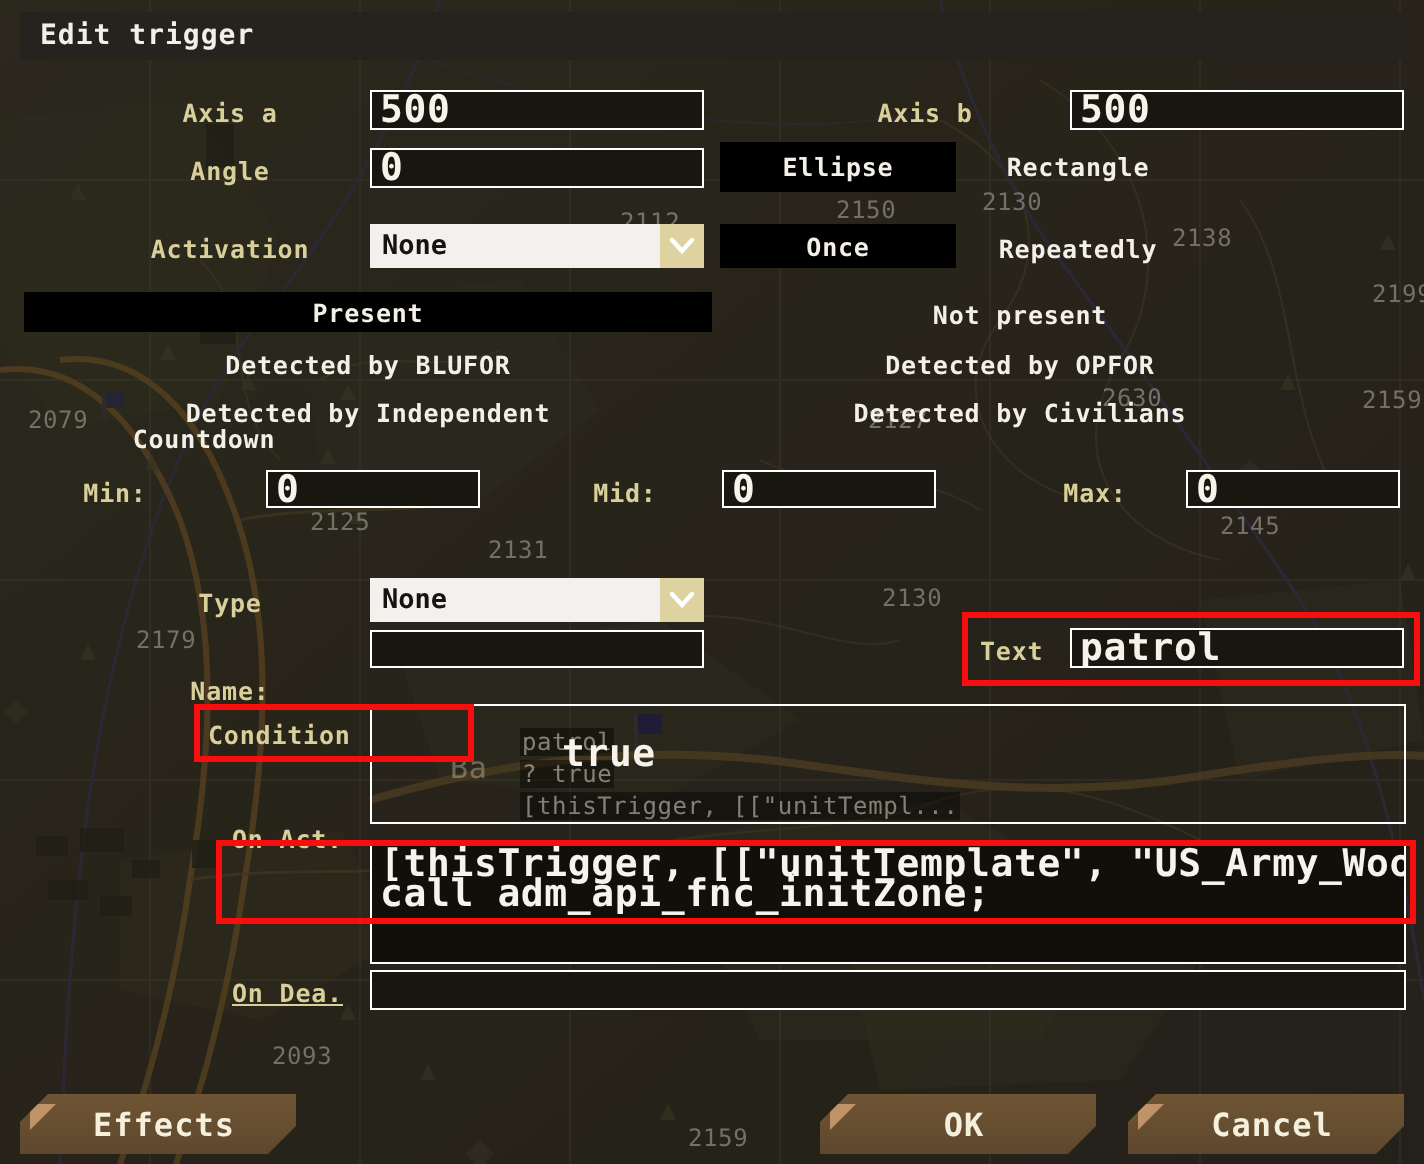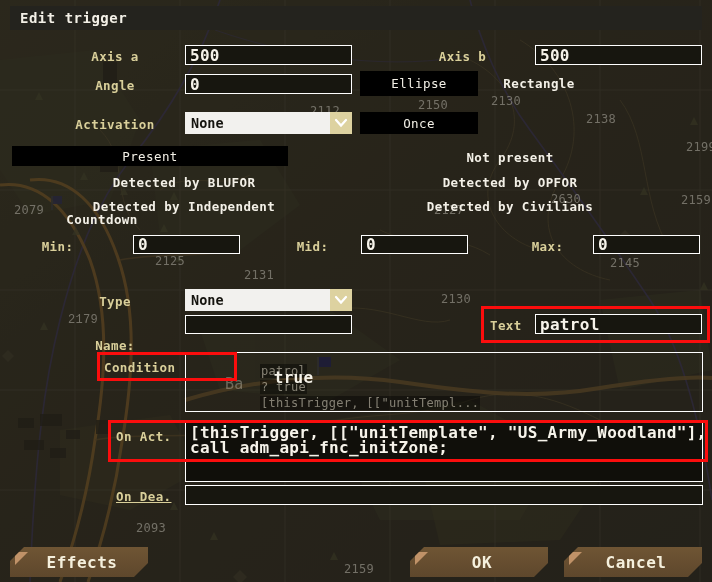--- a/index.html
+++ b/index.html
@@ -74,37 +74,37 @@
     letter-spacing: 0.4px;
     cursor: default;
   }
 
   
   .opt-sel {
     position: absolute;
     background: #000000;
     color: #f3f0e7;
     font-size: 12.5px;
-    font-weight: normal;
+    font-weight: bold;
     display: flex;
     align-items: center;
     justify-content: center;
     white-space: nowrap;
     font-family: "DejaVu Sans Mono", monospace;
     letter-spacing: 0.4px;
     cursor: default;
   }
 
   
   .inp {
     position: absolute;
     background: #17160f;
     border: 1px solid #ffffff;
     color: #f6f3ea;
-    font-size: 16px;
+    font-size: 19px;
     font-weight: bold;
     font-family: "DejaVu Sans Mono", monospace;
     padding: 0 4px;
     display: flex;
     align-items: center;
     white-space: nowrap;
     overflow: hidden;
     letter-spacing: 0.3px;
   }
   .inp.multiline {
@@ -332,21 +332,21 @@
       <div class="marker-label" style="left: 586px; top: 112px;">2138</div>
       <div class="marker-label" style="left: 686px; top: 140px;">2199</div>
       <div class="marker-label" style="left: 14px; top: 203px;">2079</div>
       <div class="marker-label" style="left: 434px; top: 203px;">2127</div>
       <div class="marker-label" style="left: 551px; top: 192px;">2630</div>
       <div class="marker-label" style="left: 681px; top: 193px;">2159</div>
       <div class="marker-label" style="left: 155px; top: 254px;">2125</div>
       <div class="marker-label" style="left: 244px; top: 268px;">2131</div>
       <div class="marker-label" style="left: 610px; top: 256px;">2145</div>
       <div class="marker-label" style="left: 441px; top: 292px;">2130</div>
-      <div class="marker-label" style="left: 68px; top: 313px; font-family: Liberation Mono, monospace;">2179</div>
+      <div class="marker-label" style="left: 68px; top: 313px;">2179</div>
       <div class="marker-label" style="left: 136px; top: 521px;">2093</div>
       <div class="marker-label" style="left: 344px; top: 562px;">2159</div>
     </div>
 
   <div class="titlebar">
     <span class="titlebar-text">Edit trigger</span>
   </div>
 
   <div class="lbl right" style="left:60px; top:49px; width:110px;">Axis a</div>
   <div class="inp" style="left:185px; top:45px; width:167px; height:20px;">500</div>
@@ -363,22 +363,23 @@
   <div class="lbl right" style="left:60px; top:117px; width:110px;">Activation</div>
   <div class="combo" style="left:185px; top:112px; width:167px;">
     <span class="combo-text">None</span>
     <span class="combo-arrow">
       <svg width="14" height="10" viewBox="0 0 14 10">
           <path d="M2,2 L7,7.5 L12,2" stroke="#ffffff" stroke-width="2.2" fill="none" stroke-linecap="round"></path>
         </svg>
     </span>
   </div>
   <div class="opt-sel" style="left:360px; top:112px; width:118px; height:22px;">Once</div>
-
-  <div class="opt-sel" style="left:12px; top:146px; width:276px; height:20px;">Present</div>
+  <div class="opt" style="left:480px; top:117px; width:118px;">Repeatedly</div>
+
+  <div class="opt-sel" style="left:12px; top:146px; width:344px; height:20px;">Present</div>
   <div class="opt" style="left:420px; top:150px; width:180px;">Not present</div>
 
   <div class="opt" style="left:42px; top:175px; width:284px;">Detected by BLUFOR</div>
   <div class="opt" style="left:420px; top:175px; width:180px;">Detected by OPFOR</div>
 
   <div class="opt" style="left:42px; top:199px; width:284px;">Detected by Independent</div>
   <div class="opt" style="left:420px; top:199px; width:180px;">Detected by Civilians</div>
 
   <div class="opt" style="left:42px; top:212px; width:120px;">Countdown</div>
 
@@ -414,21 +415,21 @@
     <div style="margin-top:2px;"><span class="preview-line">[thisTrigger, [["unitTempl...</span></div>
   </div>
   <div class="preview" style="left:225px; top:375px; font-size:15px; opacity:0.4;">Ba</div>
 
   <div class="lbl" style="left:104px; top:360px;">Condition</div>
   <div class="inp multiline" style="left:185px; top:352px; width:518px; height:60px; background:transparent; border:1px solid #ffffff;padding-left:48px;">
     <span>true</span>
   </div>
   <div class="redbox" style="left:97px; top:352px; width:140px; height:29px;"></div>
 
-  <div class="lbl" style="left:116px; top:429px;">On Act.</div>
+  <div class="lbl" style="left:116px; top:412px;">On Act.</div>
   <div class="inp multiline" style="left:185px; top:422px; width:518px; height:60px;">[thisTrigger, [["unitTemplate", "US_Army_Woodland"], ["pool",[3,1,1]]]]
 call adm_api_fnc_initZone;</div>
   <div class="redbox" style="left:108px; top:420px; width:600px; height:42px;"></div>
 
   <div class="lbl" style="left:116px; top:489px;text-decoration:underline;">On Dea.</div>
   <div class="inp" style="left:185px; top:485px; width:518px; height:20px;"></div>
 
   <div class="btn" style="left:10px; top:547px; width:138px;">
     <span class="btn-tri2"></span>
     <span>Effects</span>

